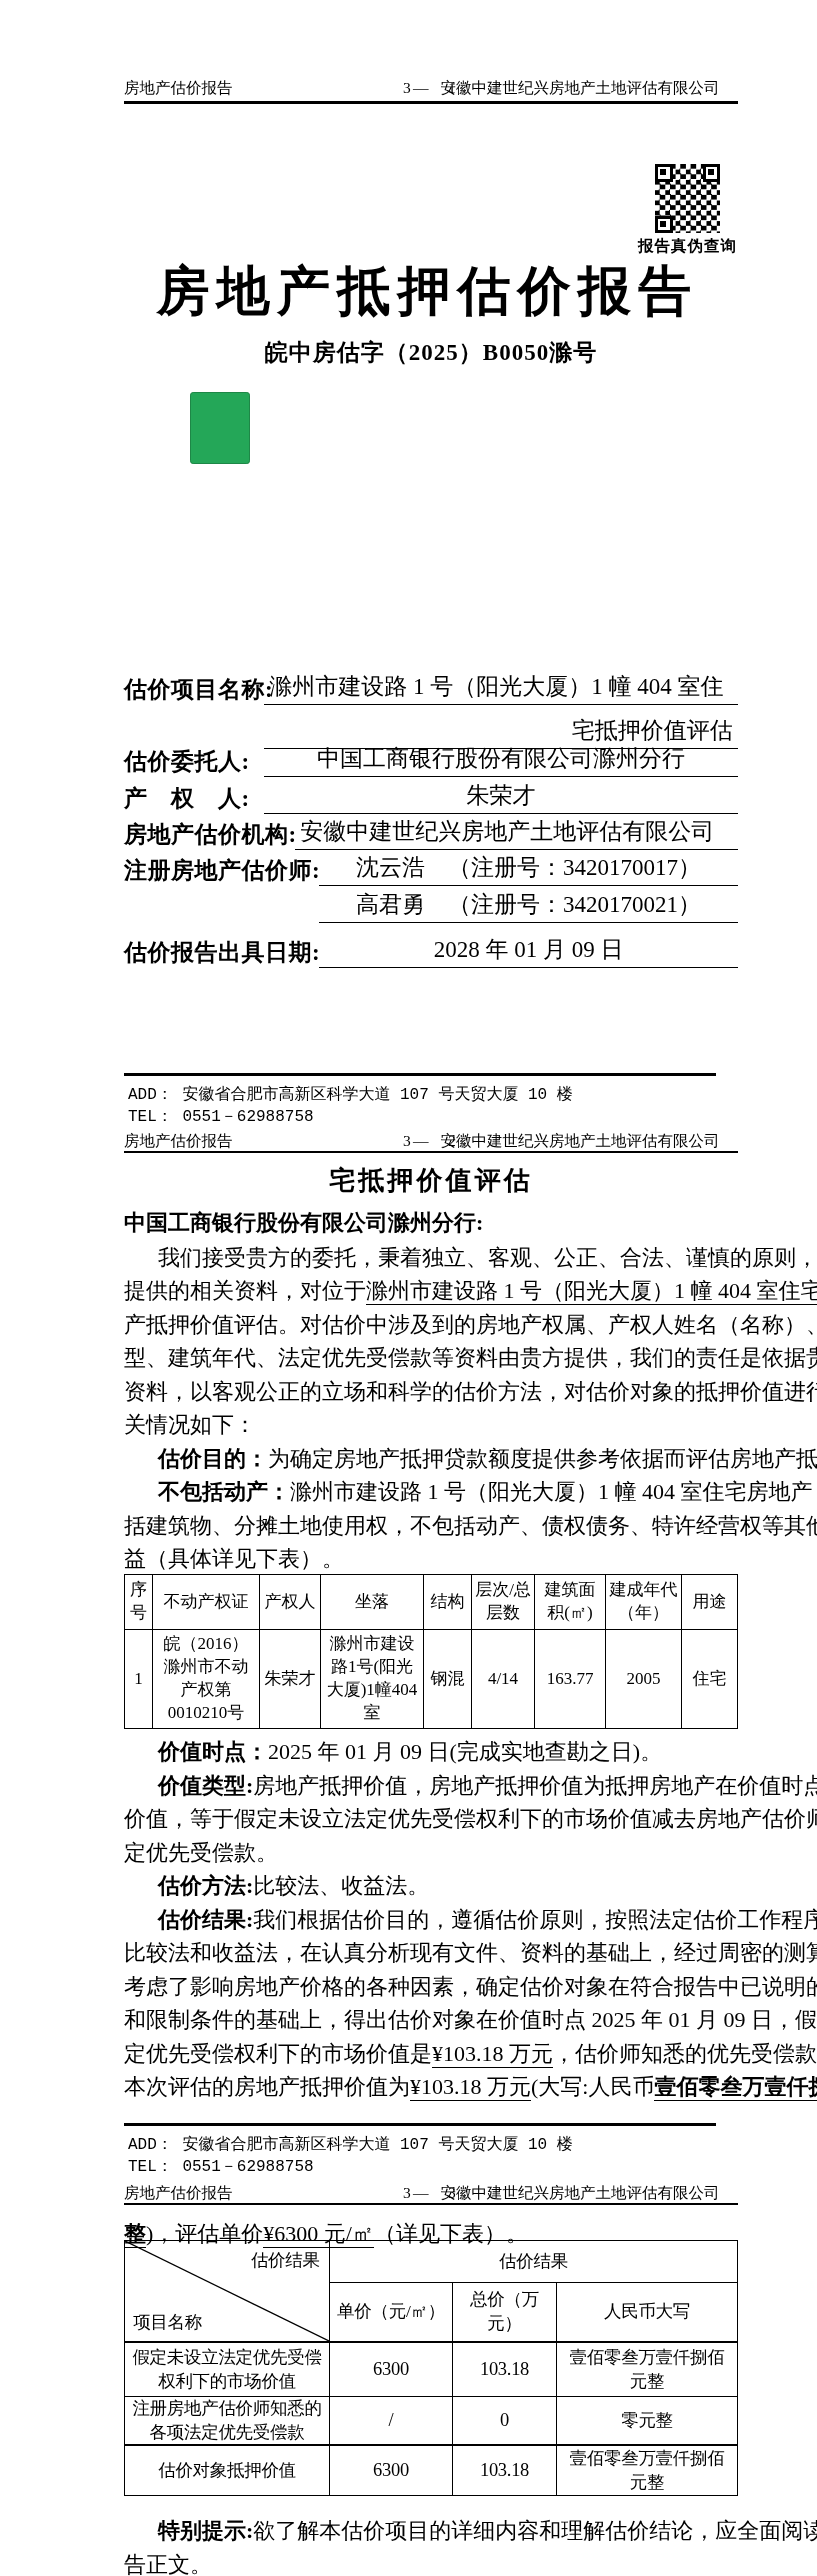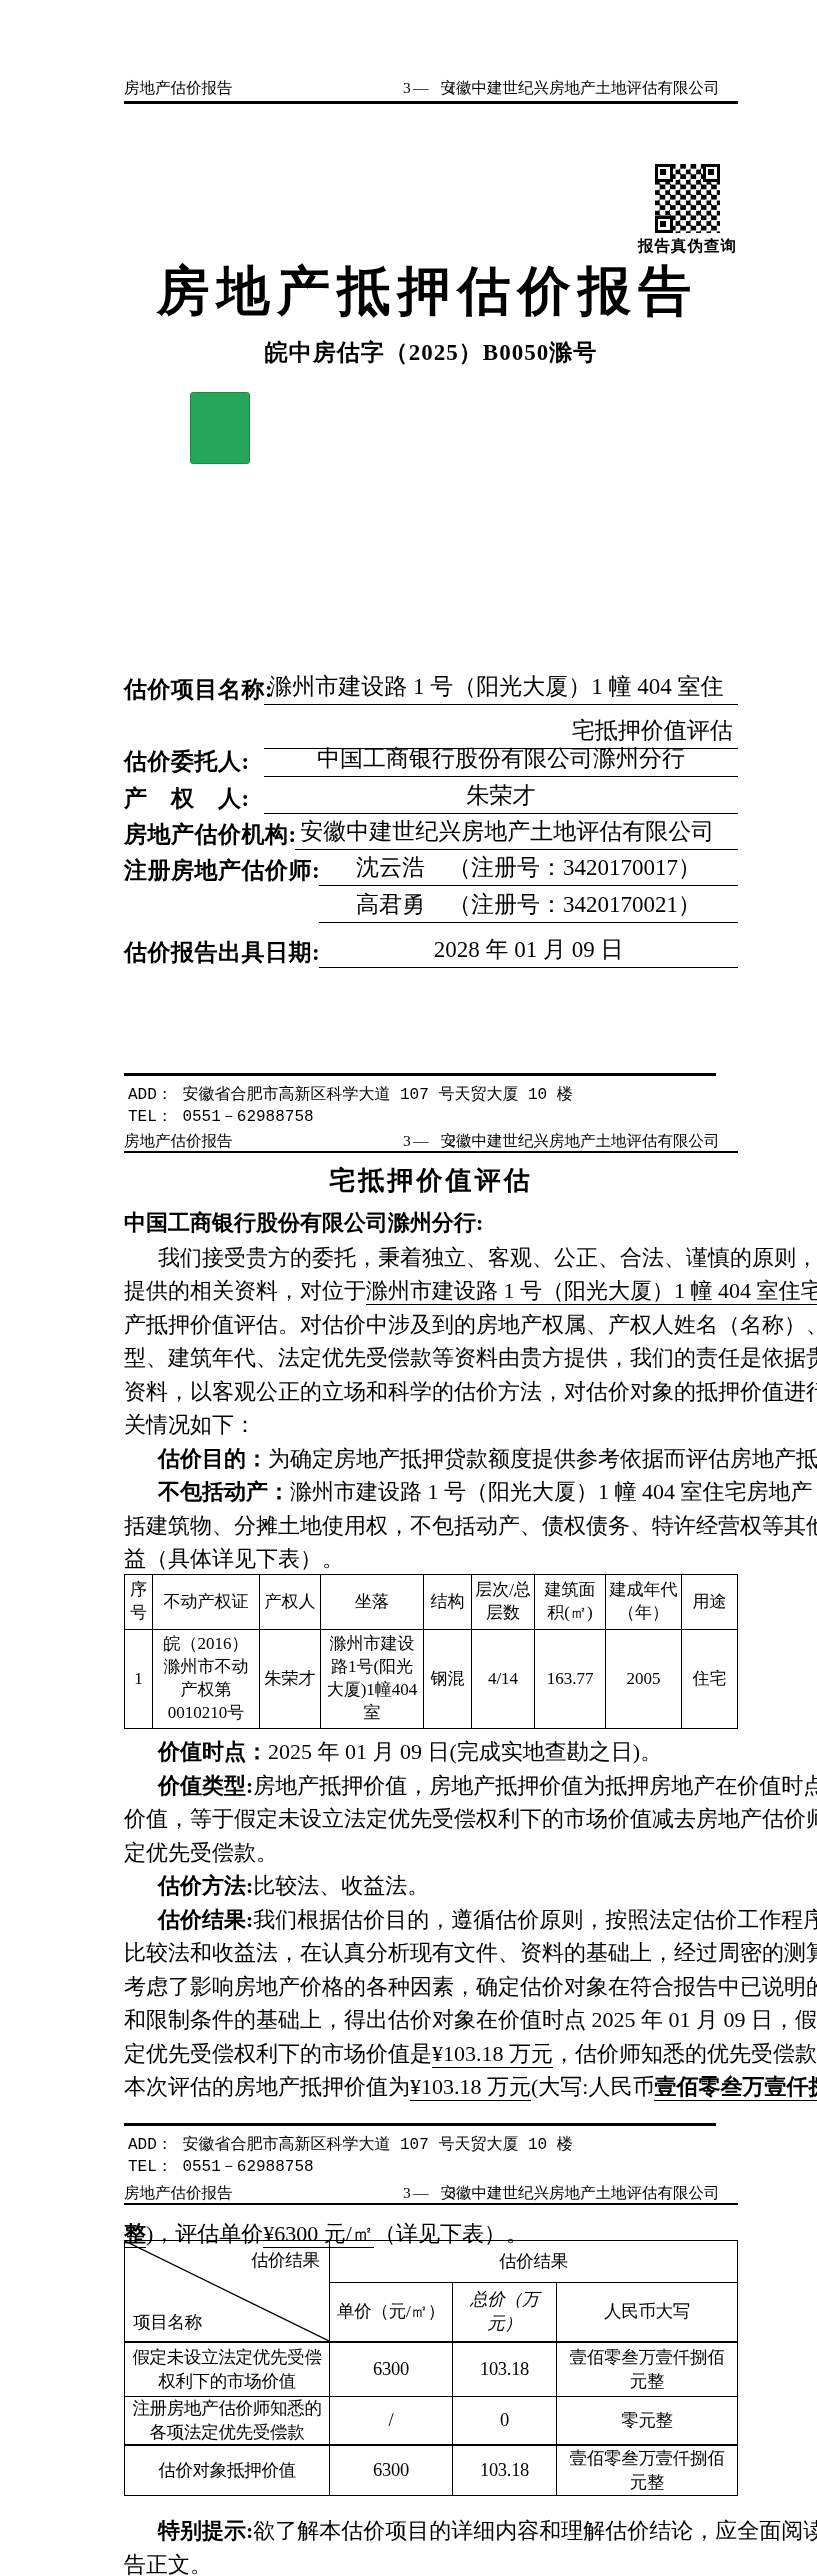--- a/index.html
+++ b/index.html
@@ -212,21 +212,21 @@
   <div class="rtable">
     <div class="corner">
       <svg viewBox="0 0 398 198" preserveAspectRatio="none">
           <line x1="0" y1="0" x2="398" y2="198" stroke="#000" stroke-width="2.5"></line>
         </svg>
       <span class="ct">估价结果</span>
       <span class="cb">项目名称</span>
     </div>
     <div class="rcell spanhead noR">估价结果</div>
     <div class="rcell thickB" style="grid-column:2;grid-row:2;">单价（元/㎡）</div>
-    <div class="rcell thickB" style="grid-column:3;grid-row:2;font-style:italic;">总价（万元）</div>
+    <div class="rcell thickB" style="grid-column:3;grid-row:2;">总价（万元）</div>
     <div class="rcell thickB noR" style="grid-column:4;grid-row:2;">人民币大写</div>
 
     <div class="rcell" style="grid-column:1;grid-row:3;">假定未设立法定优先受偿权利下的市场价值</div>
     <div class="rcell num" style="grid-column:2;grid-row:3;">6300</div>
     <div class="rcell num" style="grid-column:3;grid-row:3;">103.18</div>
     <div class="rcell noR" style="grid-column:4;grid-row:3;">壹佰零叁万壹仟捌佰元整</div>
 
     <div class="rcell thickB" style="grid-column:1;grid-row:4;">注册房地产估价师知悉的各项法定优先受偿款</div>
     <div class="rcell num thickB" style="grid-column:2;grid-row:4;">/</div>
     <div class="rcell num thickB" style="grid-column:3;grid-row:4;">0</div>

